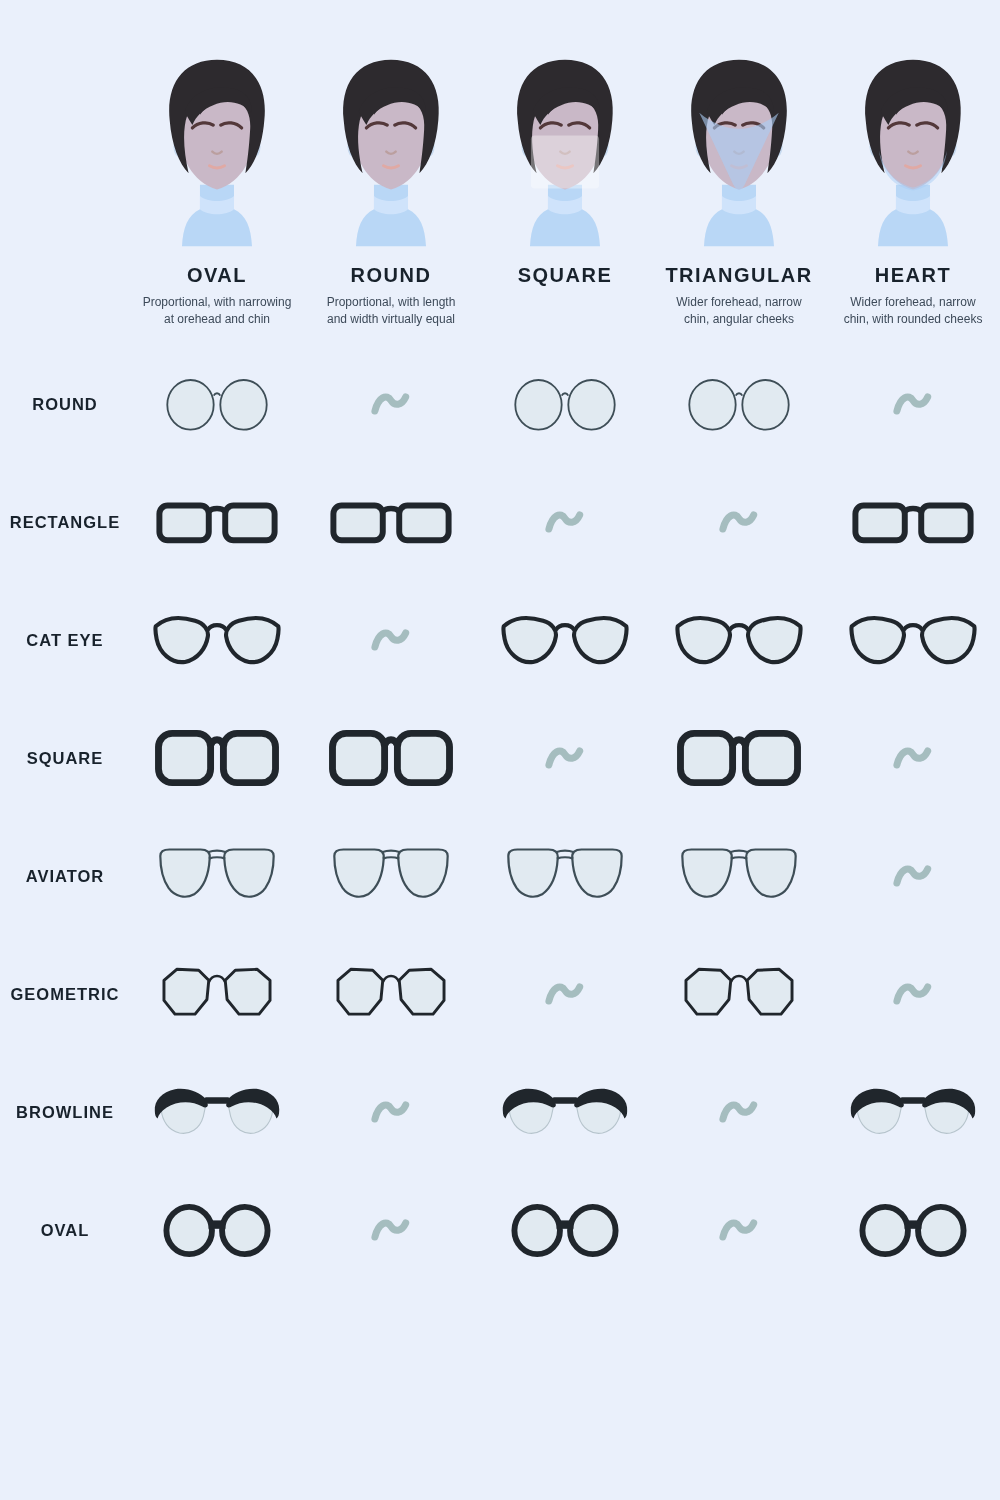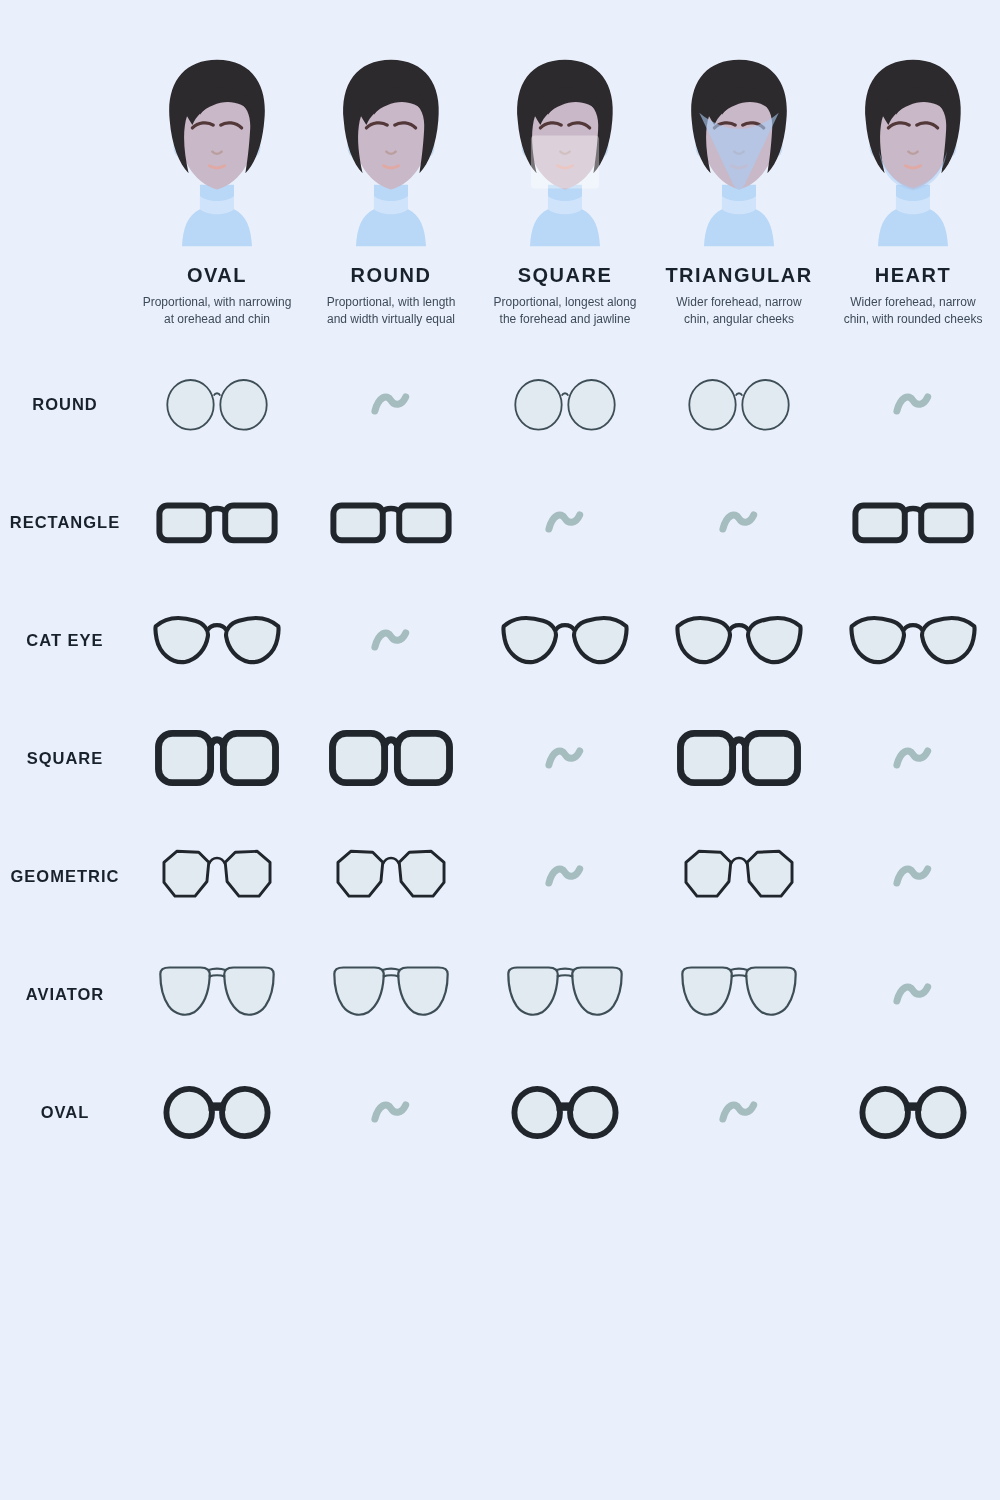--- a/index.html
+++ b/index.html
@@ -142,21 +142,20 @@
       </svg>
     <div class="face-name">ROUND</div>
     <div class="face-desc">Proportional, with length and width virtually equal</div>
   </div>
   <div class="face-col">
     <svg class="face-svg" viewBox="0 0 140 205">
       <use href="#face-base"></use>
       <rect x="34" y="84" width="72" height="56" rx="4" style="fill:rgba(255,255,255,0.35)"></rect>
     </svg>
     <div class="face-name">SQUARE</div>
-    <div class="face-desc">Proportional, longest along the forehead and jawline</div>
   </div>
   <div class="face-col">
     <svg class="face-svg" viewBox="0 0 140 205">
       <use href="#face-base"></use>
       <path d="M28,60 C42,72 58,77 70,77 C82,77 98,72 112,60 L76,136 C72,143 68,143 64,136 Z" style="fill:rgba(170,205,245,0.6)"></path>
     </svg>
     <div class="face-name">TRIANGULAR</div>
     <div class="face-desc">Wider forehead, narrow chin, angular cheeks</div>
   </div>
   <div class="face-col">
@@ -276,20 +275,48 @@
           <use href="#square-glasses"></use>
         </svg>
       </div>
       <div class="cell">
         <svg class="squiggle-svg" viewBox="0 0 60 60">
           <use href="#squiggle"></use>
         </svg>
       </div>
     </div>
     <div class="grid-row">
+      <div class="row-label">AVIATOR</div>
+      <div class="cell">
+        <svg class="glasses-svg g-aviator-glasses" viewBox="0 0 140 70">
+          <use href="#aviator-glasses"></use>
+        </svg>
+      </div>
+      <div class="cell">
+        <svg class="glasses-svg g-aviator-glasses" viewBox="0 0 140 70">
+          <use href="#aviator-glasses"></use>
+        </svg>
+      </div>
+      <div class="cell">
+        <svg class="glasses-svg g-aviator-glasses" viewBox="0 0 140 70">
+          <use href="#aviator-glasses"></use>
+        </svg>
+      </div>
+      <div class="cell">
+        <svg class="glasses-svg g-aviator-glasses" viewBox="0 0 140 70">
+          <use href="#aviator-glasses"></use>
+        </svg>
+      </div>
+      <div class="cell">
+        <svg class="squiggle-svg" viewBox="0 0 60 60">
+          <use href="#squiggle"></use>
+        </svg>
+      </div>
+    </div>
+    <div class="grid-row">
       <div class="row-label">GEOMETRIC</div>
       <div class="cell">
         <svg class="glasses-svg g-geometric-glasses" viewBox="0 0 140 70">
           <use href="#geometric-glasses"></use>
         </svg>
       </div>
       <div class="cell">
         <svg class="glasses-svg g-geometric-glasses" viewBox="0 0 140 70">
           <use href="#geometric-glasses"></use>
         </svg>
@@ -304,44 +331,44 @@
           <use href="#geometric-glasses"></use>
         </svg>
       </div>
       <div class="cell">
         <svg class="squiggle-svg" viewBox="0 0 60 60">
           <use href="#squiggle"></use>
         </svg>
       </div>
     </div>
     <div class="grid-row">
-      <div class="row-label">AVIATOR</div>
-      <div class="cell">
-        <svg class="glasses-svg g-aviator-glasses" viewBox="0 0 140 70">
-          <use href="#aviator-glasses"></use>
-        </svg>
-      </div>
-      <div class="cell">
-        <svg class="glasses-svg g-aviator-glasses" viewBox="0 0 140 70">
-          <use href="#aviator-glasses"></use>
-        </svg>
-      </div>
-      <div class="cell">
-        <svg class="glasses-svg g-aviator-glasses" viewBox="0 0 140 70">
-          <use href="#aviator-glasses"></use>
-        </svg>
-      </div>
-      <div class="cell">
-        <svg class="glasses-svg g-aviator-glasses" viewBox="0 0 140 70">
-          <use href="#aviator-glasses"></use>
-        </svg>
-      </div>
-      <div class="cell">
-        <svg class="squiggle-svg" viewBox="0 0 60 60">
-          <use href="#squiggle"></use>
+      <div class="row-label">BROWLINE</div>
+      <div class="cell">
+        <svg class="glasses-svg g-browline-glasses" viewBox="0 0 140 70">
+          <use href="#browline-glasses"></use>
+        </svg>
+      </div>
+      <div class="cell">
+        <svg class="squiggle-svg" viewBox="0 0 60 60">
+          <use href="#squiggle"></use>
+        </svg>
+      </div>
+      <div class="cell">
+        <svg class="glasses-svg g-browline-glasses" viewBox="0 0 140 70">
+          <use href="#browline-glasses"></use>
+        </svg>
+      </div>
+      <div class="cell">
+        <svg class="squiggle-svg" viewBox="0 0 60 60">
+          <use href="#squiggle"></use>
+        </svg>
+      </div>
+      <div class="cell">
+        <svg class="glasses-svg g-browline-glasses" viewBox="0 0 140 70">
+          <use href="#browline-glasses"></use>
         </svg>
       </div>
     </div>
     <div class="grid-row">
       <div class="row-label">OVAL</div>
       <div class="cell">
         <svg class="glasses-svg g-oval-glasses" viewBox="0 0 140 70">
           <use href="#oval-glasses"></use>
         </svg>
       </div>

